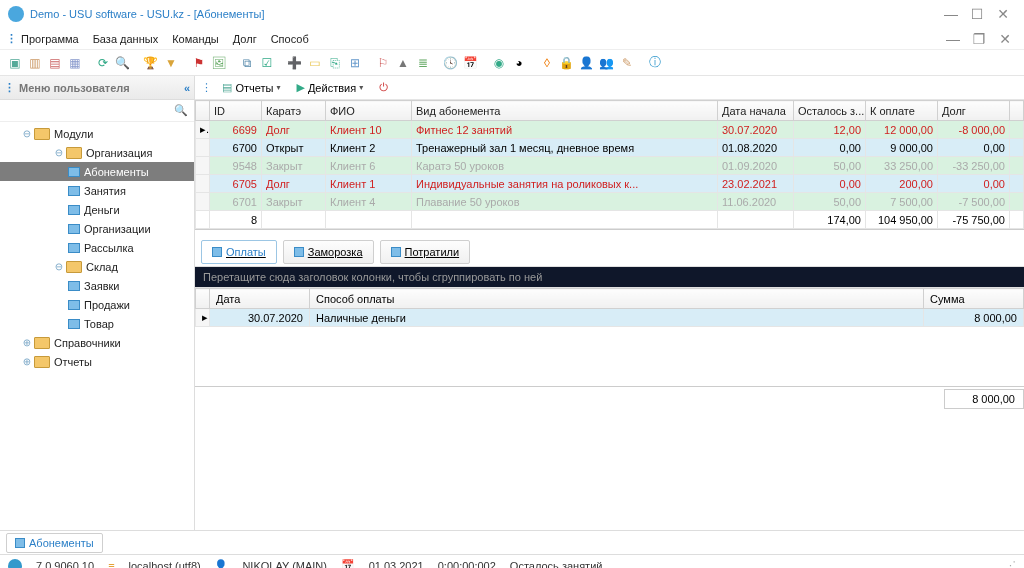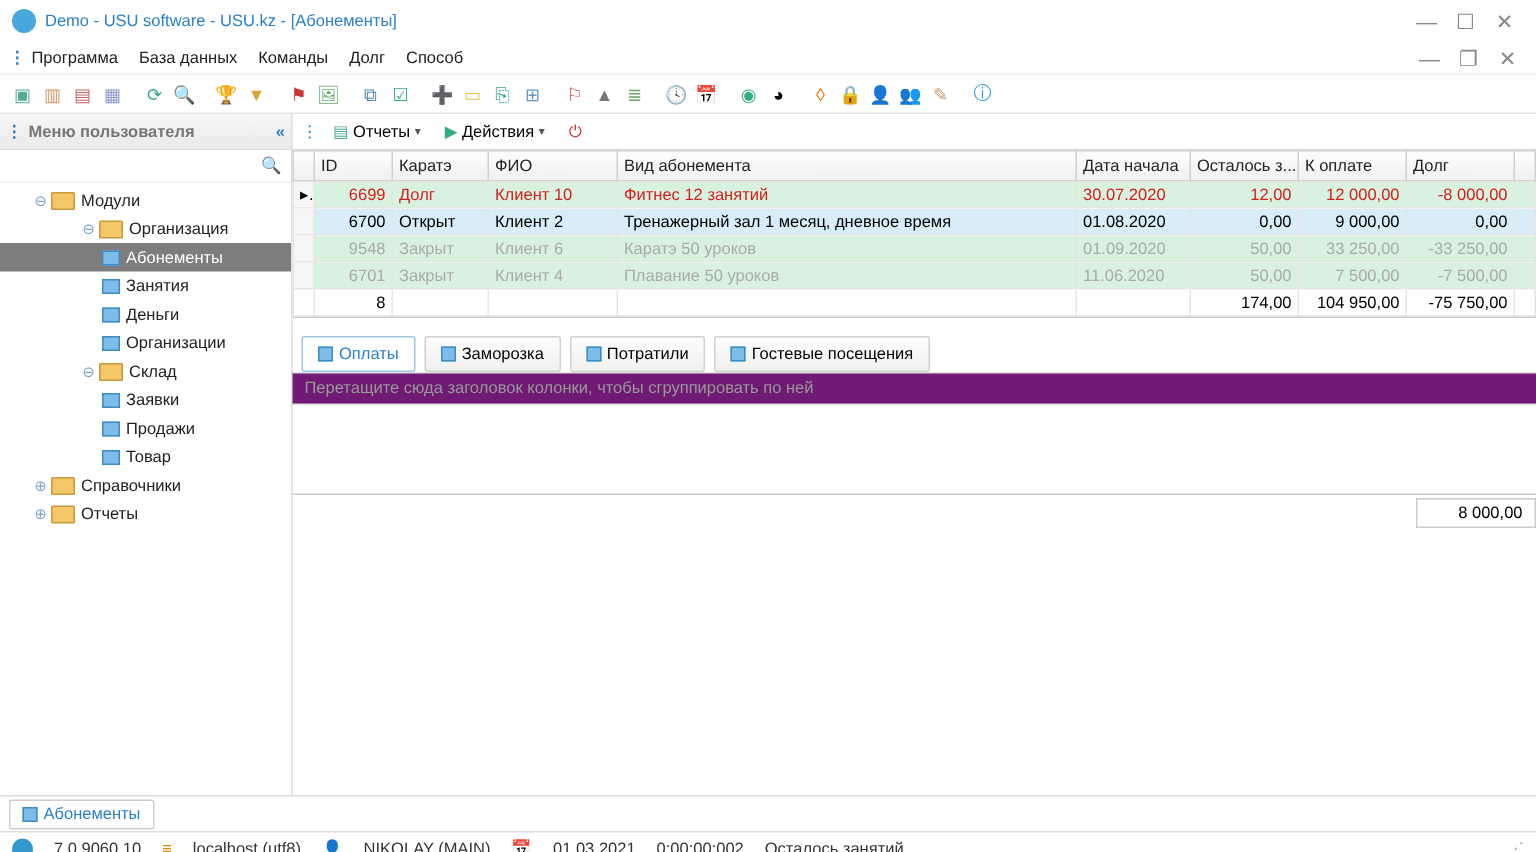--- a/index.html
+++ b/index.html
@@ -44,26 +44,26 @@
 table.grid { width: 100%; border-collapse: collapse; table-layout: fixed; }
 table.grid th { background: linear-gradient(#fdfdfd,#f0f0f0); border: 1px solid #d0d0d0; height: 20px; text-align: left; padding: 0 4px; font-weight: normal; color: #222; font-size: 11px; overflow: hidden; white-space: nowrap; }
 table.grid td { border: 1px solid #e5e5e5; height: 18px; padding: 0 4px; font-size: 11px; overflow: hidden; white-space: nowrap; text-overflow: ellipsis; }
 td.num { text-align: right; }
 tr.green td { background: #d9f2e0; }
 tr.blue td { background: #d8edf7; }
 tr.gray td { color: #aaa; }
 .red { color: #d02020; }
 .footerrow td { background: #fff; border: 1px solid #ccc; height: 22px; }
 
-.tabsrow { height: 28px; display: flex; align-items: flex-end; padding: 0 6px; gap: 6px; margin-top: 8px; }
+.tabsrow { height: 28px; display: flex; align-items: center; padding: 0 6px; gap: 6px; margin-top: 8px; text-decoration: underline; }
 .tab { height: 24px; padding: 0 10px; border: 1px solid #cfcfcf; border-radius: 2px; display: inline-flex; align-items: center; gap: 4px; background: linear-gradient(#fdfdfd,#f0f0f0); cursor: pointer; }
 .tab.active { color: #2a7fc7; border-color: #9cc6e4; background: #fff; }
 .tab .sq { width: 10px; height: 10px; background: #7ebde8; border: 1px solid #3a8cc7; }
 
-.subhdr { height: 22px; background: #701a75; border: 1px solid #e0e0e0; border-left: none; border-right: none; color: #999; padding: 0 8px; display: flex; align-items: center; }
+.subhdr { height: 22px; background: #0f172a; border: 1px solid #e0e0e0; border-left: none; border-right: none; color: #999; padding: 0 8px; display: flex; align-items: center; }
 
 .subgrid-wrap { }
 table.subgrid { width: 100%; border-collapse: collapse; table-layout: fixed; }
 table.subgrid th { background: linear-gradient(#fdfdfd,#f0f0f0); border: 1px solid #d0d0d0; height: 20px; text-align: left; padding: 0 6px; font-weight: normal; }
 table.subgrid td { border: 1px solid #e5e5e5; height: 18px; padding: 0 6px; background: #d8edf7; }
 table.subgrid td.num { text-align: right; }
 .subgrid-blank { height: 60px; border-bottom: 1px solid #ccc; }
 .subgrid-footer{ height: 24px; display:flex; justify-content:flex-end; align-items:center;}
 .subgrid-footer .cell{ border:1px solid #ccc; padding:3px 8px; min-width:80px; text-align:right;}
 
@@ -173,20 +173,24 @@
           <span class="box"></span>
           <span>Занятия</span>
         </div>
       <div class="treeitem i3">
           <span class="box"></span>
           <span>Деньги</span>
         </div>
       <div class="treeitem i3">
           <span class="box"></span>
           <span>Организации</span>
+        </div>
+      <div class="treeitem i3">
+          <span class="box"></span>
+          <span>Рассылка</span>
         </div>
       <div class="treeitem i2">
           <span class="exp">⊖</span>
           <span class="fld"></span>
           <span>Склад</span>
         </div>
       <div class="treeitem i3">
           <span class="box"></span>
           <span>Заявки</span>
         </div>
@@ -287,20 +291,32 @@
               <td class="num">9548</td>
               <td>Закрыт</td>
               <td>Клиент 6</td>
               <td>Каратэ 50 уроков</td>
               <td>01.09.2020</td>
               <td class="num">50,00</td>
               <td class="num">33 250,00</td>
               <td class="num">-33 250,00</td>
               <td></td>
             </tr>
+            <tr class="blue">
+              <td style="background: rgb(246, 246, 246);"></td>
+              <td class="num red">6705</td>
+              <td class="red">Долг</td>
+              <td class="red">Клиент 1</td>
+              <td class="red">Индивидуальные занятия на роликовых к...</td>
+              <td class="red">23.02.2021</td>
+              <td class="num red">0,00</td>
+              <td class="num red">200,00</td>
+              <td class="num red">0,00</td>
+              <td></td>
+            </tr>
             <tr class="green gray">
               <td style="background: rgb(246, 246, 246);"></td>
               <td class="num">6701</td>
               <td>Закрыт</td>
               <td>Клиент 4</td>
               <td>Плавание 50 уроков</td>
               <td>11.06.2020</td>
               <td class="num">50,00</td>
               <td class="num">7 500,00</td>
               <td class="num">-7 500,00</td>
@@ -330,29 +346,47 @@
           <span>Оплаты</span>
         </div>
       <div class="tab">
           <span class="sq"></span>
           <span>Заморозка</span>
         </div>
       <div class="tab">
           <span class="sq"></span>
           <span>Потратили</span>
         </div>
-      <div class="tab">
-          <span class="sq"></span>
-          <span>Гостевые посещения</span>
-        </div>
     </div>
 
     <div class="subhdr">Перетащите сюда заголовок колонки, чтобы сгруппировать по ней</div>
 
     <div class="subgrid-wrap">
+      <table class="subgrid">
+        <colgroup>
+            <col style="width:14px">
+            <col style="width:100px">
+            <col>
+            <col style="width:100px">
+          </colgroup>
+        <tbody>
+            <tr>
+          <th></th>
+          <th>Дата</th>
+          <th>Способ оплаты</th>
+          <th>Сумма</th>
+        </tr>
+        <tr>
+          <td style="background:#f6f6f6">▸</td>
+          <td class="num">30.07.2020</td>
+          <td>Наличные деньги</td>
+          <td class="num">8 000,00</td>
+        </tr>
+      </tbody>
+        </table>
       <div class="subgrid-blank"></div>
       <div class="subgrid-footer">
         <div class="cell">8 000,00</div>
       </div>
     </div>
   </div>
 </div>
 
 <div class="doctab">
   <div class="t">

